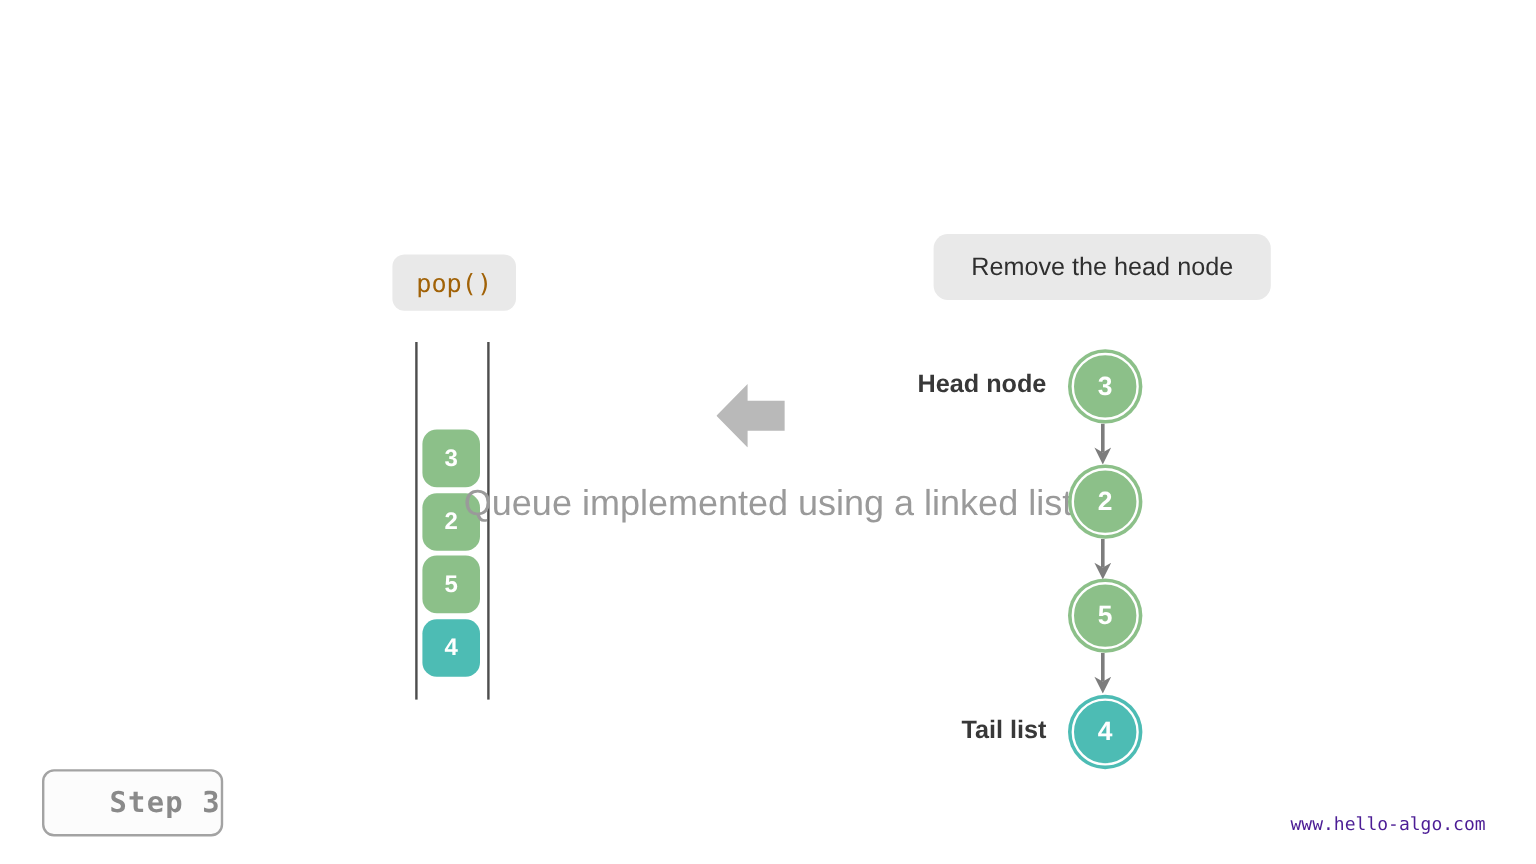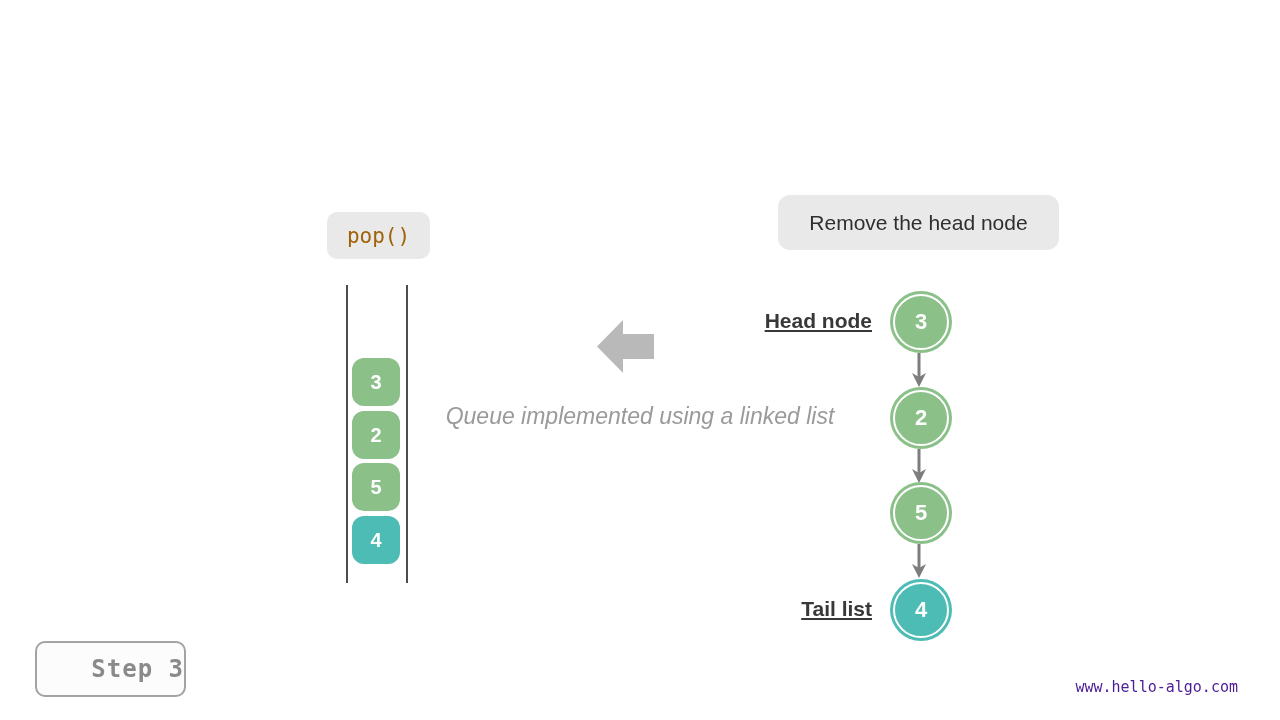--- a/index.html
+++ b/index.html
@@ -68,24 +68,23 @@
   
   .big-arrow {
     position: absolute;
     left: 597px; top: 320px;
   }
   
   .caption {
     position: absolute;
     left: 340px; top: 403px; width: 600px;
     text-align: center;
-    font-size: 23px;
+    font-size: 30px;
     color: #9a9a9a;
     white-space: nowrap;
-    font-style: italic;
   }
   
   .node-circle {
     position: absolute;
     left: 893px;
     width: 52px;
     height: 52px;
     border-radius: 50%;
     border: 2px solid #ffffff;
     display: flex;
@@ -110,21 +109,20 @@
   .connector.k1 { top: 449px; }
   .connector.k2 { top: 544px; }
   .side-label {
     position: absolute;
     left: 660px;
     width: 212px;
     text-align: right;
     font-weight: bold;
     font-size: 21px;
     color: #383838;
-    text-decoration: underline;
   }
   .side-label.head { top: 309px; }
   .side-label.tail { top: 597px; }
   
   .step {
     position: absolute;
     left: 35px; top: 641px; width: 147px; height: 52px;
     background: #fcfcfc;
     border: 2px solid #a3a3a3;
     border-radius: 10px;

